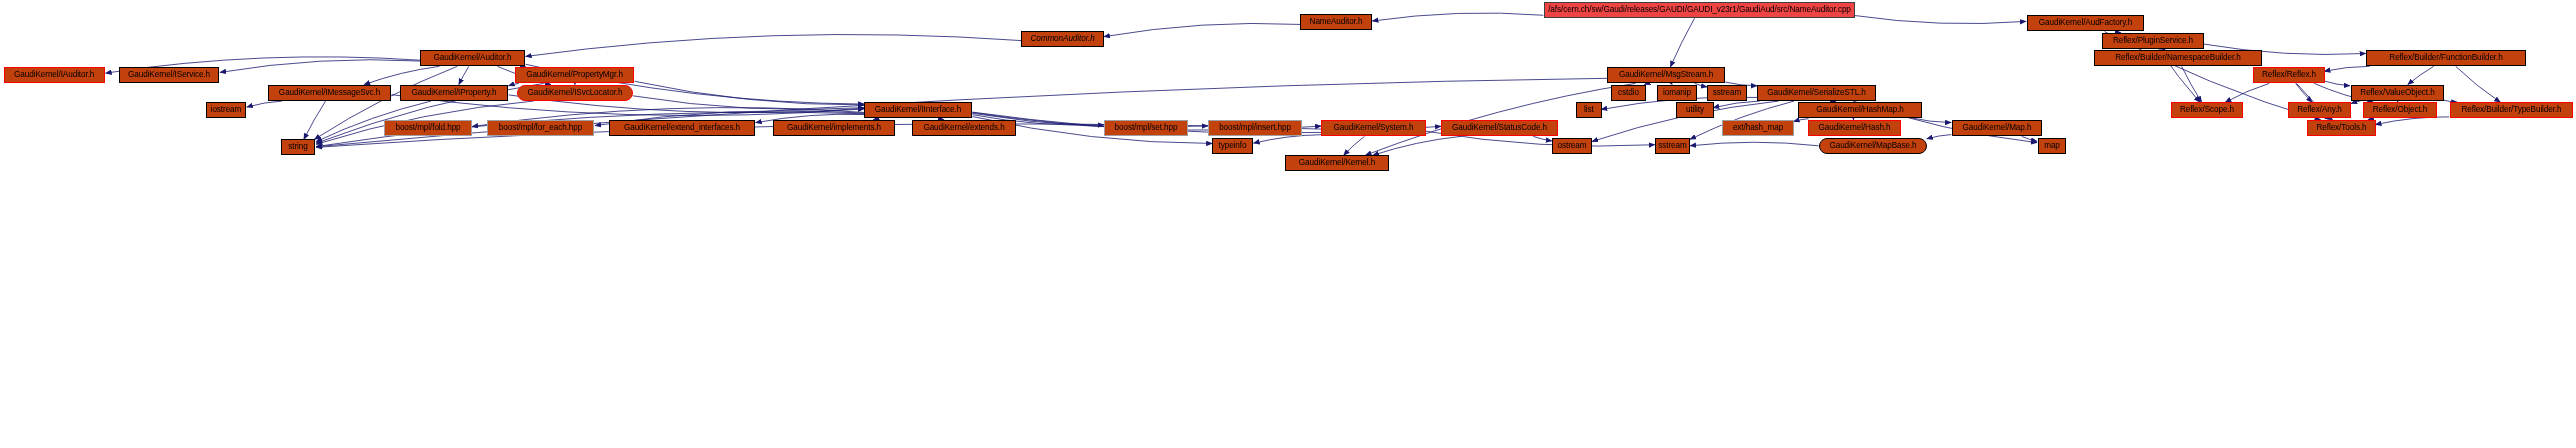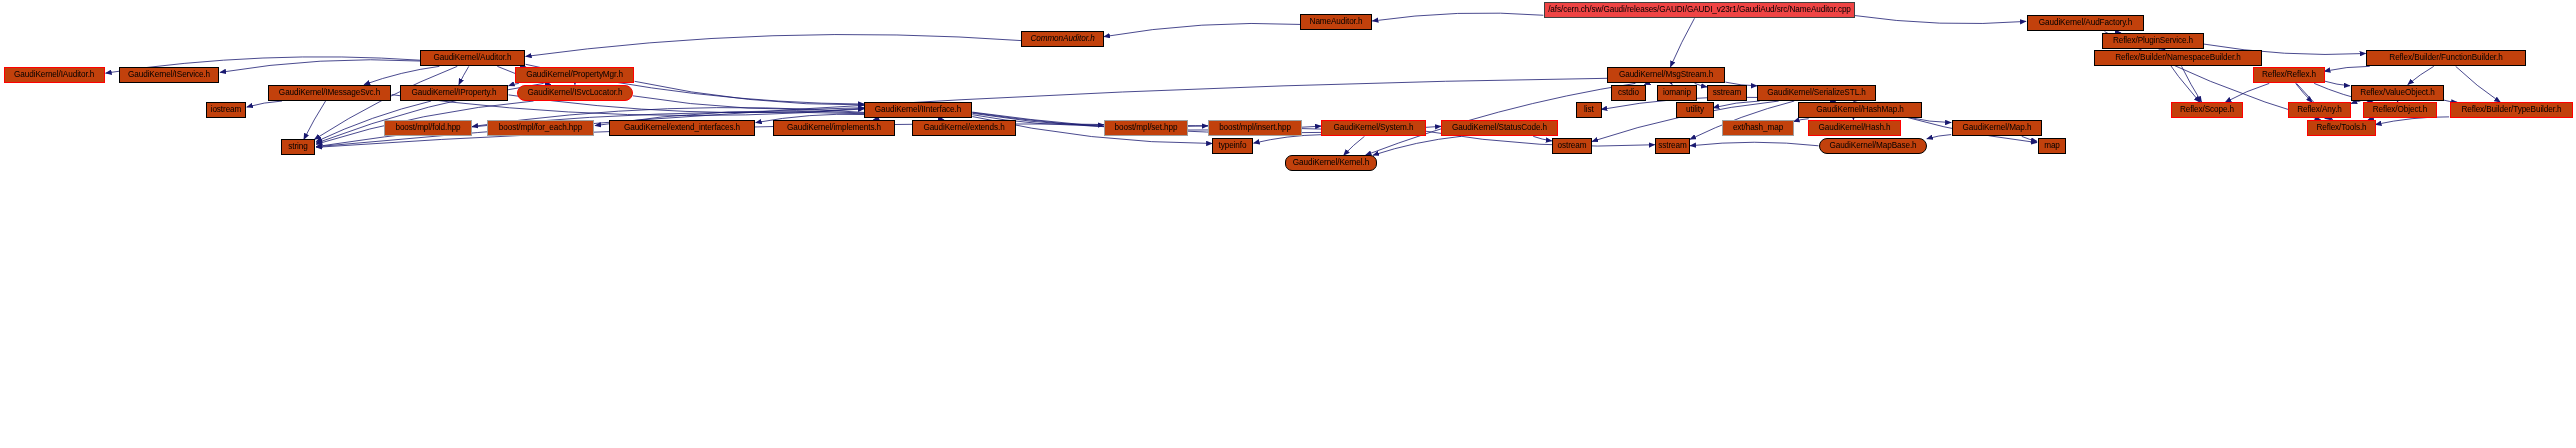--- a/index.html
+++ b/index.html
@@ -296,18 +296,18 @@
       </div>
       <div class="node" style="left: 281px; top: 139px; width: 34px;">
         <span class="node-label">string</span>
       </div>
       <div class="node" style="left: 1819px; top: 138px; width: 108px; border-radius: 8px;">
         <span class="node-label">GaudiKernel/MapBase.h</span>
       </div>
       <div class="node" style="left: 2038px; top: 138px; width: 28px;">
         <span class="node-label">map</span>
       </div>
-      <div class="node" style="left: 1285px; top: 155px; width: 92px; border-radius: 7px;">
+      <div class="node" style="left: 1285px; top: 155px; width: 104px;">
         <span class="node-label">GaudiKernel/Kernel.h</span>
       </div>
     </div>
 </div>
 
 
 </body></html>

